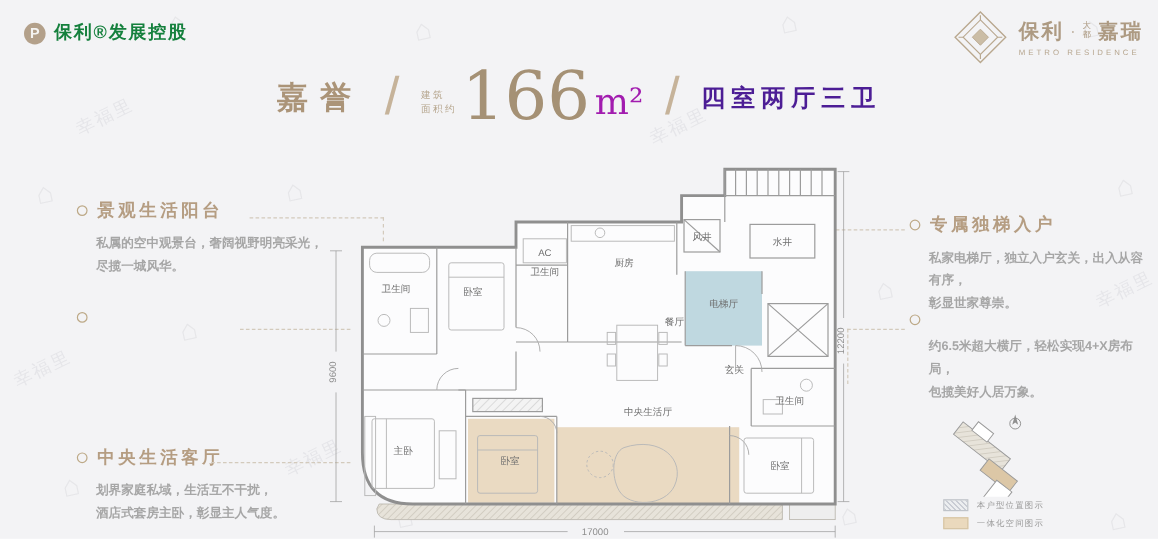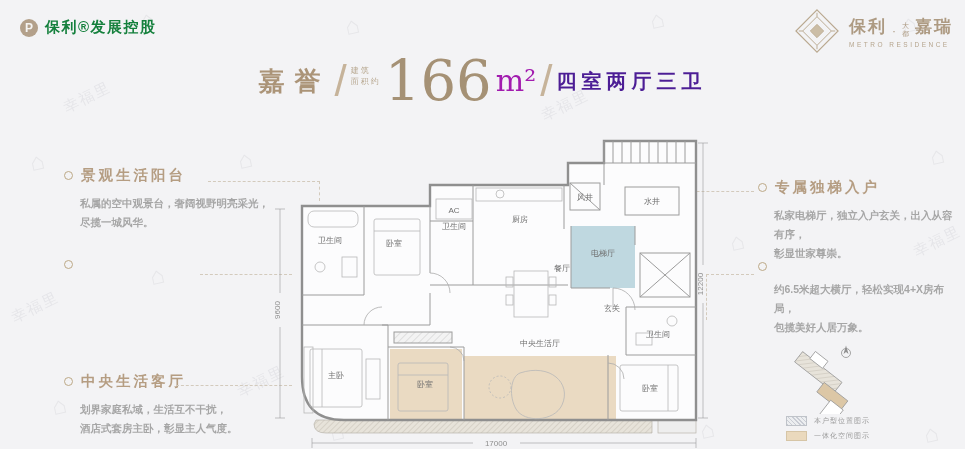--- a/index.html
+++ b/index.html
@@ -13,33 +13,33 @@
 
   
   .brandL{position:absolute;left:20px;top:18px;display:flex;align-items:center;gap:7px;}
   .brandL .pmark{width:18px;height:18px;border-radius:50%;background:#b3a08a;color:#f5f4f2;
     font-weight:bold;font-size:12px;line-height:18px;text-align:center;}
   .brandL .btxt{font-size:15px;font-weight:600;color:#15803d;letter-spacing:1.5px;}
 
   
   .brandR{position:absolute;right:12px;top:8px;display:flex;align-items:center;gap:9px;}
   .brandR .names{display:flex;flex-direction:column;align-items:flex-start;}
-  .brandR .row1{display:flex;align-items:flex-end;gap:5px;color:#ad9a82;}
+  .brandR .row1{display:flex;align-items:center;gap:5px;color:#ad9a82;}
   .brandR .big{font-size:17px;font-weight:600;letter-spacing:2px;}
   .brandR .dot{font-size:12px;}
   .brandR .stack{display:flex;flex-direction:column;font-size:7px;line-height:8px;letter-spacing:0;
     color:#ad9a82;margin:0 1px;white-space:pre-line;}
   .brandR .tag{font-size:6.5px;letter-spacing:2.5px;color:#b6a58e;margin-top:3px;}
 
   
   .hd{position:absolute;left:0;top:56px;width:100%;display:flex;justify-content:center;
-      align-items:center;gap:4px;}
+      align-items:center;gap:18px;}
   .hd .proj{font-size:26px;font-weight:600;color:#ab9478;letter-spacing:10px;}
   .hd .slash{font-size:44px;font-weight:100;color:#c6b39a;line-height:44px;}
-  .hd .area{display:flex;align-items:center;gap:4px;}
+  .hd .area{display:flex;align-items:flex-end;gap:4px;}
   .hd .apfx{font-size:8px;color:#b7a78f;letter-spacing:2px;line-height:11px;white-space:pre-line;
     margin-bottom:10px;}
   .hd .aval{font-family:"DejaVu Serif",serif;font-size:56px;line-height:50px;color:#a59175;}
   .hd .aunit{font-family:"DejaVu Serif",serif;font-size:30px;line-height:40px;color:#a21caf;}
   .hd .layout{font-size:20px;font-weight:600;color:#4c1d95;letter-spacing:5px;}
 
   
   .feat{position:absolute;}
   .feat .trow{display:flex;align-items:center;gap:8px;}
   .feat .ring{width:7px;height:7px;border:1.5px solid #bda987;border-radius:50%;flex:none;}

